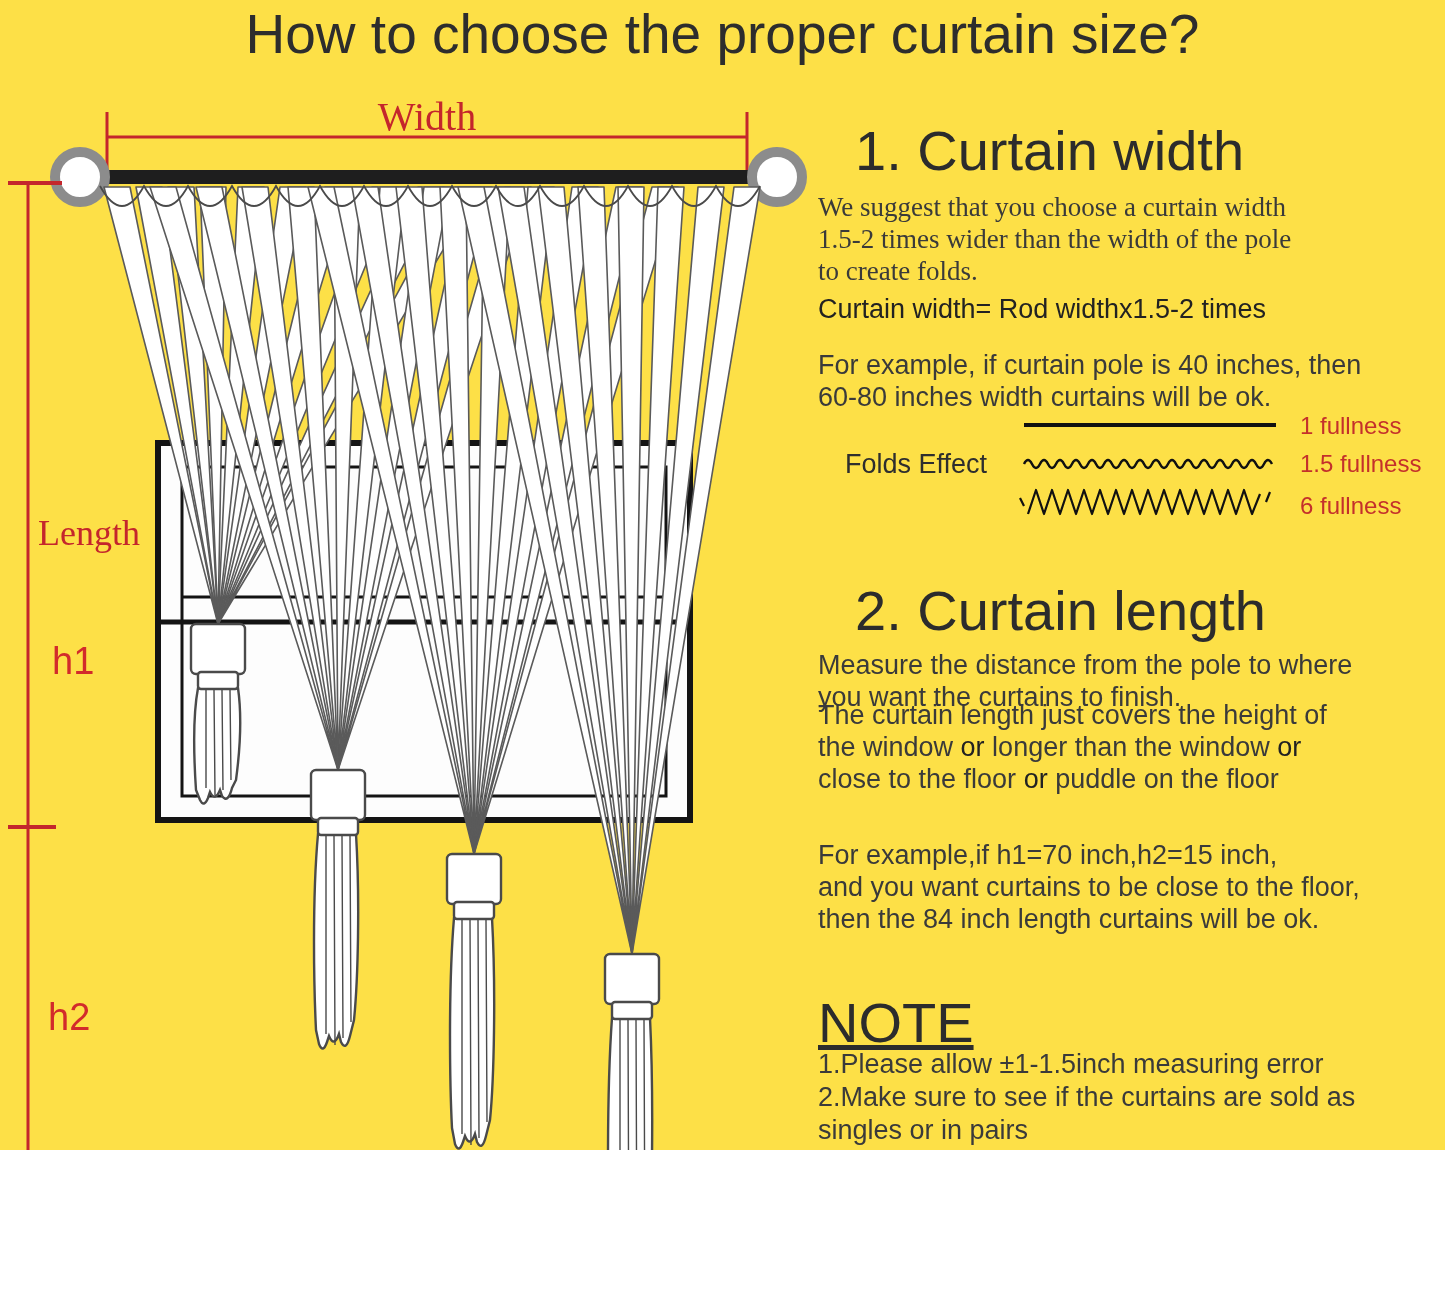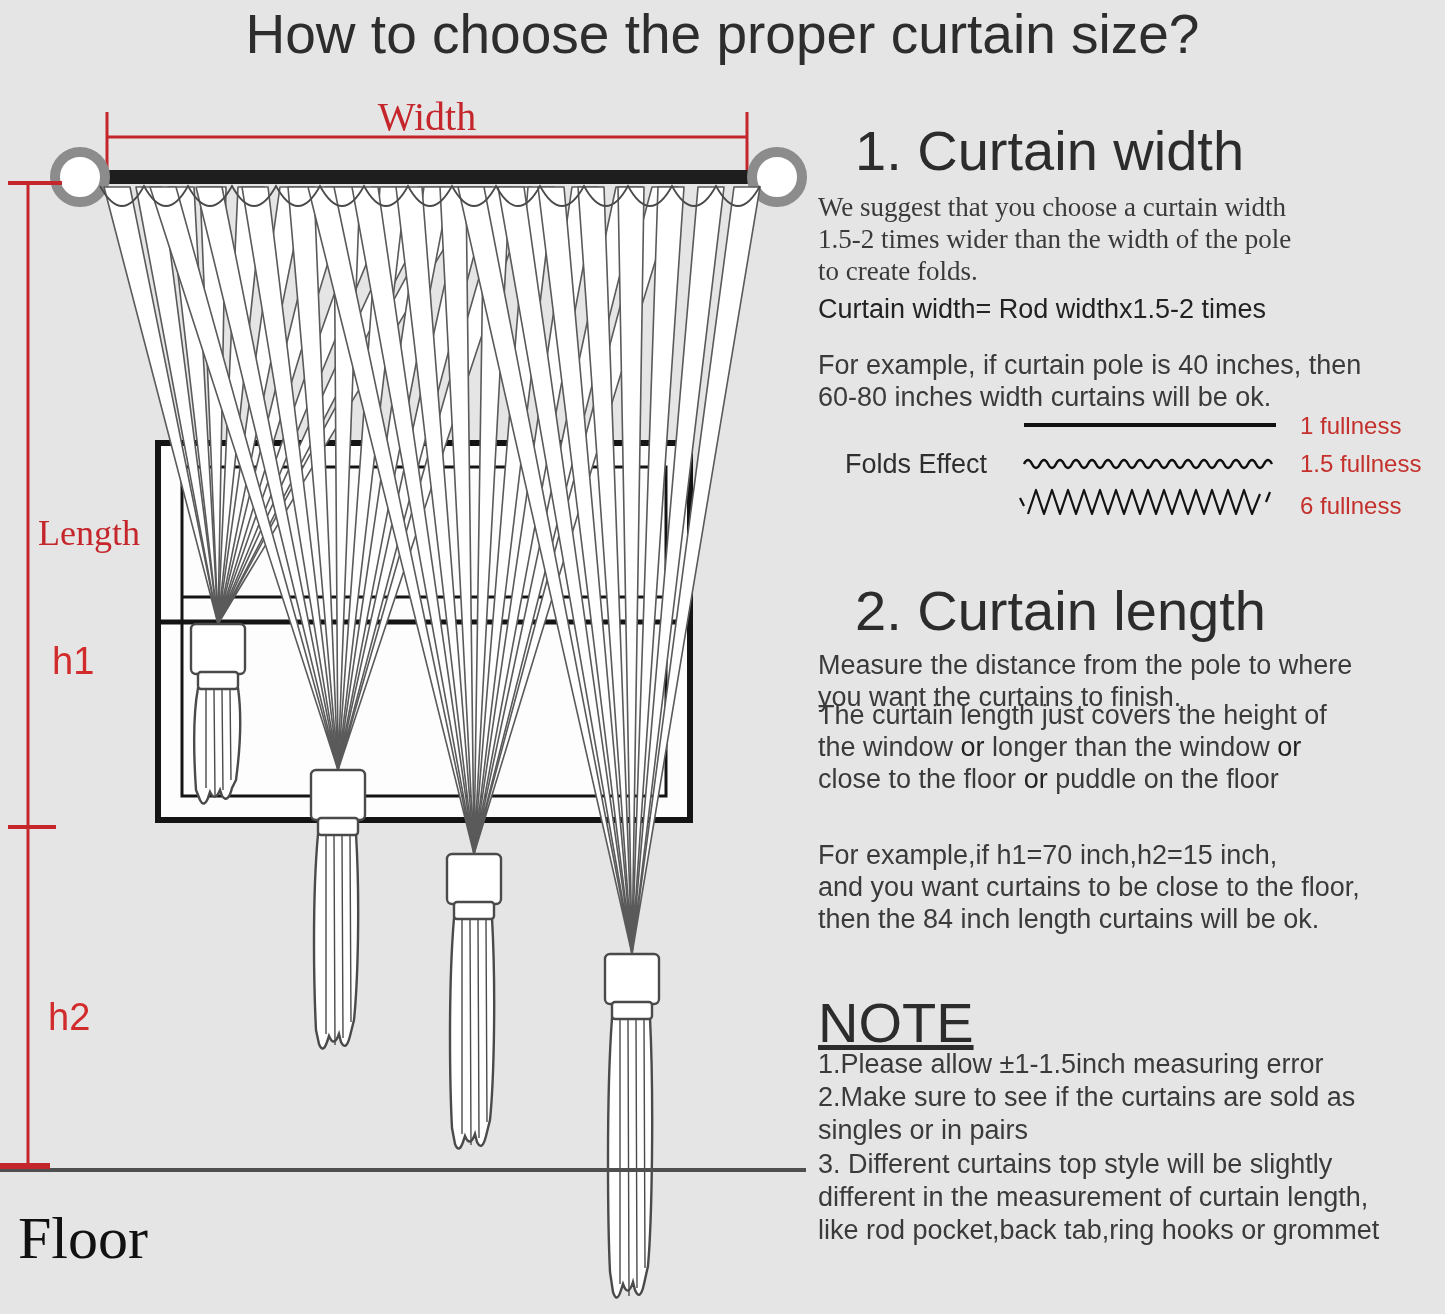--- a/index.html
+++ b/index.html
@@ -1,16 +1,16 @@
 <!DOCTYPE html>
 <html><head>
 <meta charset="utf-8">
 <style>
   html,body{margin:0;padding:0;background:#fff;}
-  #page{position:relative;width:1445px;height:1314px;background:#e5e5e5;overflow:hidden;
+  #page{position:relative;width:1445px;height:1150px;background:#fde047;overflow:hidden;
         font-family:"Liberation Sans",sans-serif;color:#383838;}
   .abs{position:absolute;}
   #title{left:0;top:2px;width:1445px;text-align:center;font-size:55px;letter-spacing:0px;
          color:#2d2d2d;white-space:nowrap;}
   .h2x{font-size:56px;color:#2c2c2c;}
   .body{font-size:27px;line-height:1.18;white-space:pre-line;color:#3a3a3a;}
   .bold{font-weight:normal;color:#222;}
   .fullness{font-size:24px;color:#c4302b;white-space:nowrap;}
   svg text{font-family:"Liberation Serif",serif;}
   svg text.sans{font-family:"Liberation Sans",sans-serif;}

